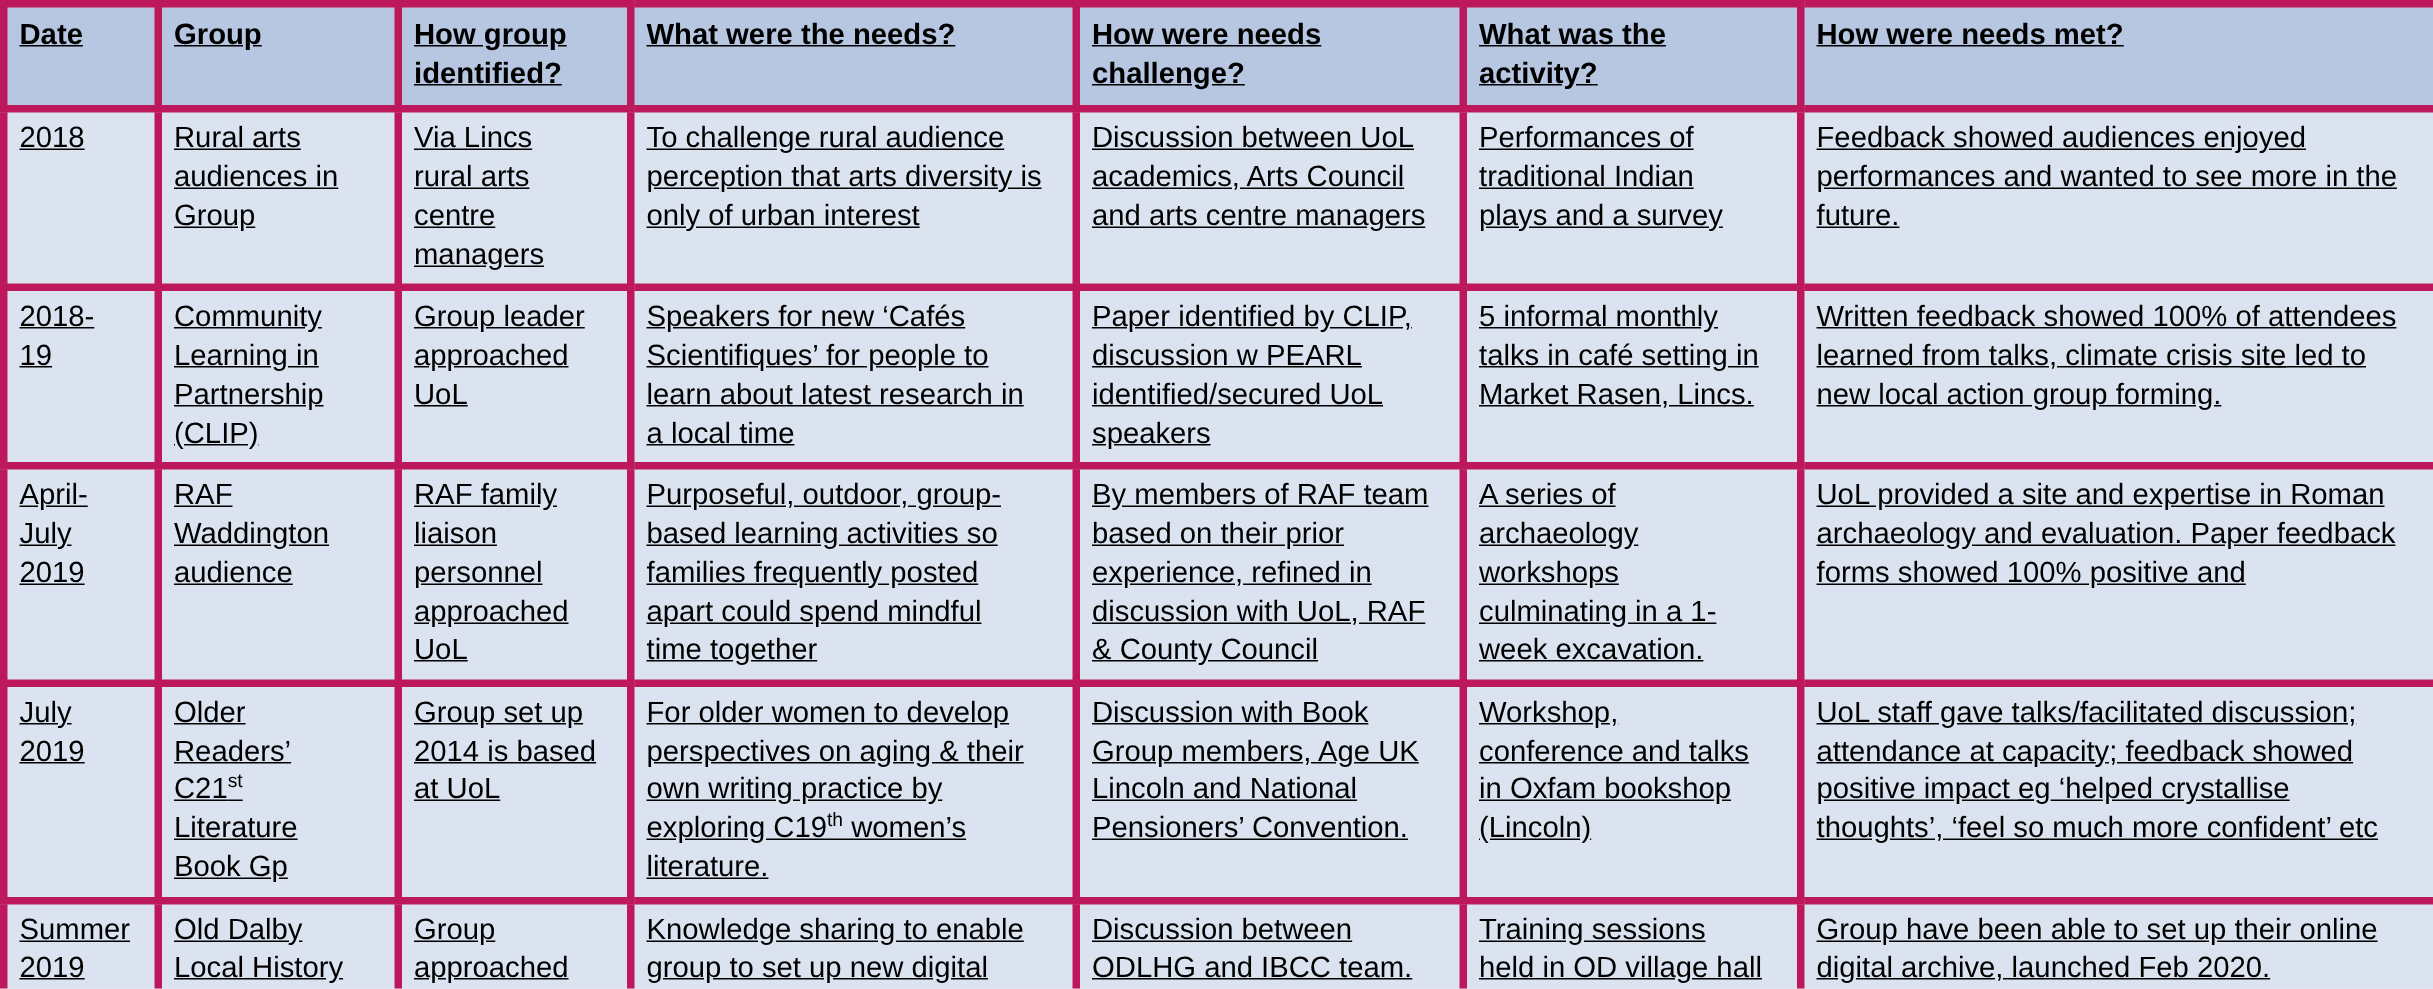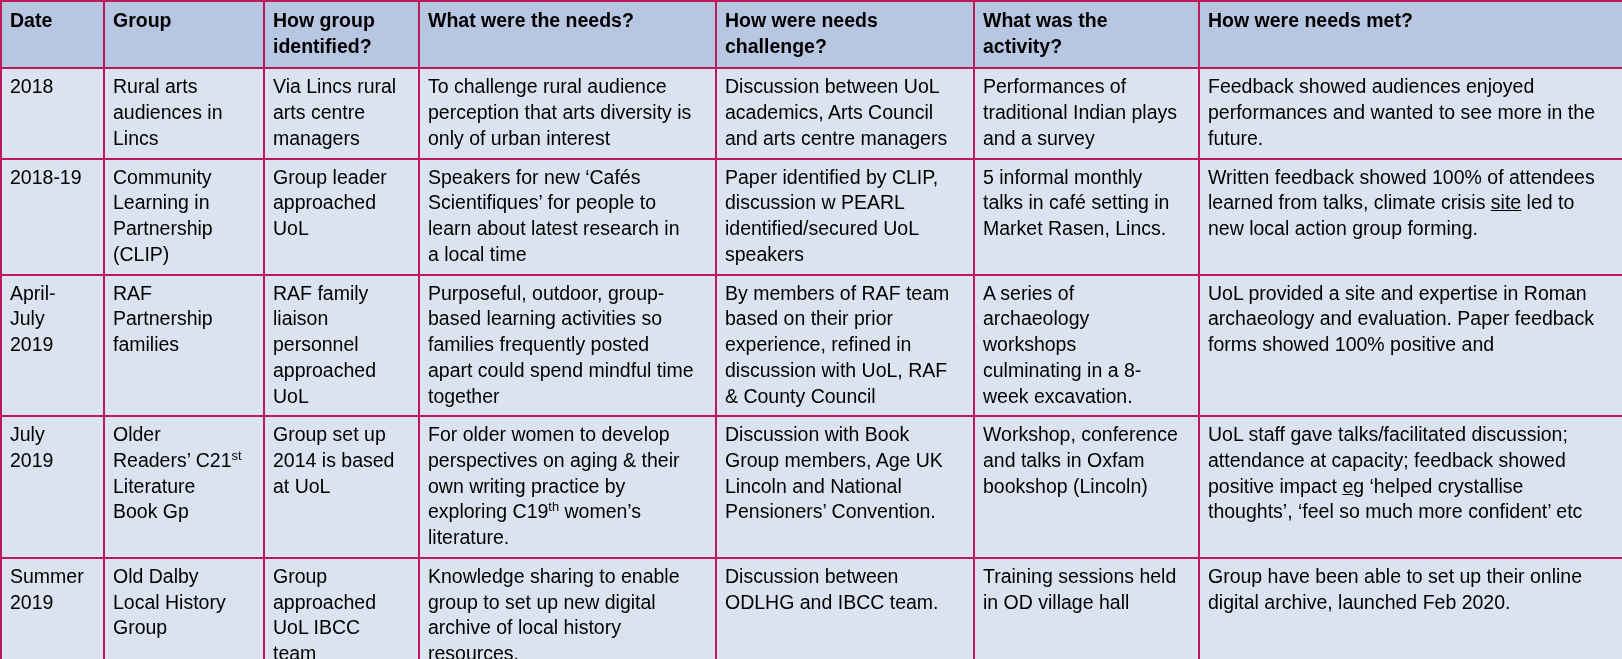--- a/index.html
+++ b/index.html
@@ -18,27 +18,28 @@
     box-sizing: border-box;
   }
   table.engagement-table {
     border-collapse: collapse;
     table-layout: fixed;
     width: 1622px;
     background: #dce3f0;
   }
   table.engagement-table th,
   table.engagement-table td {
-    border: 2px solid #be185d;
+    border: 5px solid #be185d;
     vertical-align: top;
     padding: 5px 20px 6px 8px;
     font-size: 19.5px;
     line-height: 1.32;
     color: #000000;
     background: #dce3f0;
+    text-decoration: underline;
   }
   table.engagement-table thead th {
     background: #b7c7e2;
     font-weight: bold;
     text-align: left;
     padding-top: 6px;
     padding-bottom: 8px;
   }
   
   col.c0 { width: 103px; }
@@ -77,43 +78,43 @@
         <th>How group identified?</th>
         <th>What were the needs?</th>
         <th>How were needs challenge?</th>
         <th>What was the activity?</th>
         <th>How were needs met?</th>
       </tr>
     </thead>
     <tbody id="table-body">
         <tr>
           <td>2018</td>
-          <td>Rural arts audiences in Lincs</td>
+          <td>Rural arts audiences in Group</td>
           <td>Via Lincs rural arts centre managers</td>
           <td>To challenge rural audience perception that arts diversity is only of urban interest</td>
           <td>Discussion between UoL academics, Arts Council and arts centre managers</td>
           <td>Performances of traditional Indian plays and a survey</td>
           <td>Feedback showed audiences enjoyed performances and wanted to see more in the future.</td>
         </tr>
         <tr>
           <td>2018-19</td>
           <td>Community Learning in Partnership (CLIP)</td>
           <td>Group leader approached UoL</td>
           <td>Speakers for new ‘Cafés Scientifiques’ for people to learn about latest research in a local time</td>
           <td>Paper identified by CLIP, discussion w PEARL identified/secured UoL speakers</td>
           <td>5 informal monthly talks in café setting in Market Rasen, Lincs.</td>
           <td>Written feedback showed 100% of attendees learned from talks, climate crisis <span class="u">site</span> led to new local action group forming.</td>
         </tr>
         <tr>
           <td>April-July 2019</td>
-          <td>RAF Partnership families</td>
+          <td>RAF Waddington audience</td>
           <td>RAF family liaison personnel approached UoL</td>
           <td>Purposeful, outdoor, group-based learning activities so families frequently posted apart could spend mindful time together</td>
           <td>By members of RAF team based on their prior experience, refined in discussion with UoL, RAF &amp; County Council</td>
-          <td>A series of archaeology workshops culminating in a 8-week excavation.</td>
+          <td>A series of archaeology workshops culminating in a 1-week excavation.</td>
           <td>UoL provided a site and expertise in Roman archaeology and evaluation. Paper feedback forms showed 100% positive and</td>
         </tr>
         <tr>
           <td>July 2019</td>
           <td>Older Readers’ C21<sup>st</sup> Literature Book Gp</td>
           <td>Group set up 2014 is based at UoL</td>
           <td>For older women to develop perspectives on aging &amp; their own writing practice by exploring C19<sup>th</sup> women’s literature.</td>
           <td>Discussion with Book Group members, Age UK Lincoln and National Pensioners’ Convention.</td>
           <td>Workshop, conference and talks in Oxfam bookshop (Lincoln)</td>
           <td>UoL staff gave talks/facilitated discussion; attendance at capacity; feedback showed positive impact <span class="u">eg</span> ‘helped crystallise thoughts’, ‘feel so much more confident’ etc</td>

